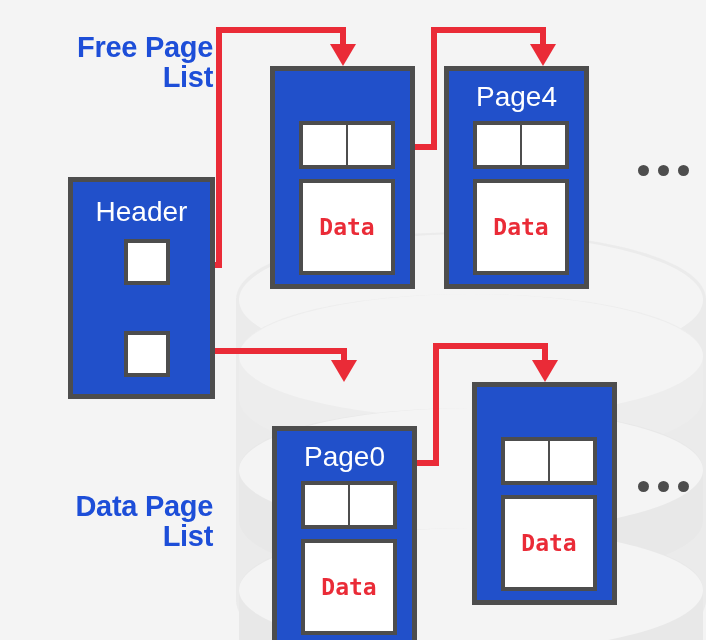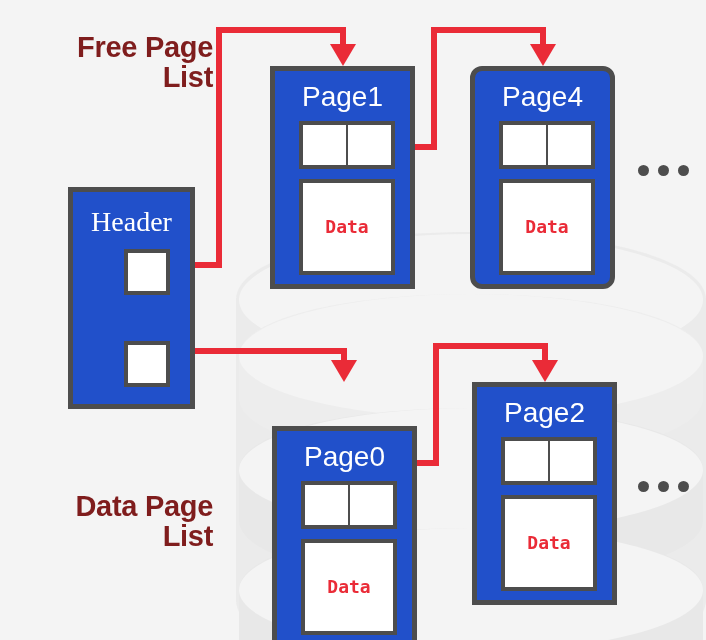--- a/index.html
+++ b/index.html
@@ -13,39 +13,39 @@
 
   
   #watermark{position:absolute;left:0;top:0;width:706px;height:640px;pointer-events:none;}
 
   
   #arrows{position:absolute;left:0;top:0;width:706px;height:640px;pointer-events:none;}
 
   
   .list-label{
     position:absolute;
-    color:#7f1d1d;
+    color:#1d4ed8;
     font-weight:bold;
     font-size:29px;
     line-height:1.02;
     text-align:right;
     letter-spacing:-0.3px;
     white-space:pre-line;
   }
   #label-free{left:8px;top:33px;width:205px;}
   #label-data{left:8px;top:492px;width:205px;text-align:right;}
 
   
   .node{
     position:absolute;
     background:#2150ca;
     border:5px solid #4d4d4d;
     box-sizing:border-box;
   }
-  #header-node{left:68px;top:187px;width:127px;height:222px;font-family:Liberation Serif, serif;}
+  #header-node{left:68px;top:177px;width:147px;height:222px;}
   .node-title{
     position:absolute;left:0;right:0;
     text-align:center;
     color:#ffffff;
     font-size:28px;
     font-weight:normal;
     line-height:1;
   }
   #header-node .node-title{top:16px;}
 
@@ -54,21 +54,21 @@
     background:#ffffff;
     border:4px solid #4d4d4d;
     box-sizing:border-box;
   }
   #header-ptr-0{left:51px;top:57px;width:46px;height:46px;}
   #header-ptr-1{left:51px;top:149px;width:46px;height:46px;}
 
   
   .page-node{width:145px;height:223px;}
   #page1-node{left:270px;top:66px;}
-  #page4-node{left:470px;top:66px;border-radius:12px;}
+  #page4-node{left:444px;top:66px;}
   #page0-node{left:272px;top:382px;margin-top:44px;}
   #page2-node{left:472px;top:382px;}
   .page-node .node-title{top:12px;}
 
   .ptr-pair{
     position:absolute;
     left:24px;top:50px;
     width:96px;height:48px;
     display:flex;
     border:4px solid #4d4d4d;
@@ -84,21 +84,21 @@
     width:96px;height:96px;
     background:#ffffff;
     border:4px solid #4d4d4d;
     box-sizing:border-box;
     display:flex;align-items:center;justify-content:center;
   }
   .data-text{
     color:#ea2b37;
     font-family:"DejaVu Sans Mono", monospace;
     font-weight:bold;
-    font-size:18px;
+    font-size:23px;
     line-height:1;
   }
 
   
   .ellipsis{position:absolute;display:flex;gap:9px;}
   .ellipsis i{display:block;width:11px;height:11px;border-radius:50%;background:#4d4d4d;}
   #ellipsis-top{left:638px;top:165px;}
   #ellipsis-bottom{left:638px;top:481px;}
 </style>
 </head>
@@ -159,21 +159,20 @@
   <div class="list-label" id="label-data">Data Page
 List</div>
 
   <div class="node" id="header-node">
     <div class="node-title">Header</div>
     <div class="ptr-cell" id="header-ptr-0"></div>
     <div class="ptr-cell" id="header-ptr-1"></div>
   </div>
 
   <div class="node page-node" id="page1-node">
-    <div class="node-title">Page1</div>
     <div class="ptr-pair">
       <div class="ptr-half left"></div>
       <div class="ptr-half"></div>
     </div>
     <div class="data-box">
       <span class="data-text">Data</span>
     </div>
   </div>
 
   <div class="node page-node" id="page4-node">
@@ -192,21 +191,20 @@
     <div class="ptr-pair">
       <div class="ptr-half left"></div>
       <div class="ptr-half"></div>
     </div>
     <div class="data-box">
       <span class="data-text">Data</span>
     </div>
   </div>
 
   <div class="node page-node" id="page2-node">
-    <div class="node-title">Page2</div>
     <div class="ptr-pair">
       <div class="ptr-half left"></div>
       <div class="ptr-half"></div>
     </div>
     <div class="data-box">
       <span class="data-text">Data</span>
     </div>
   </div>
 
   <div class="ellipsis" id="ellipsis-top">

